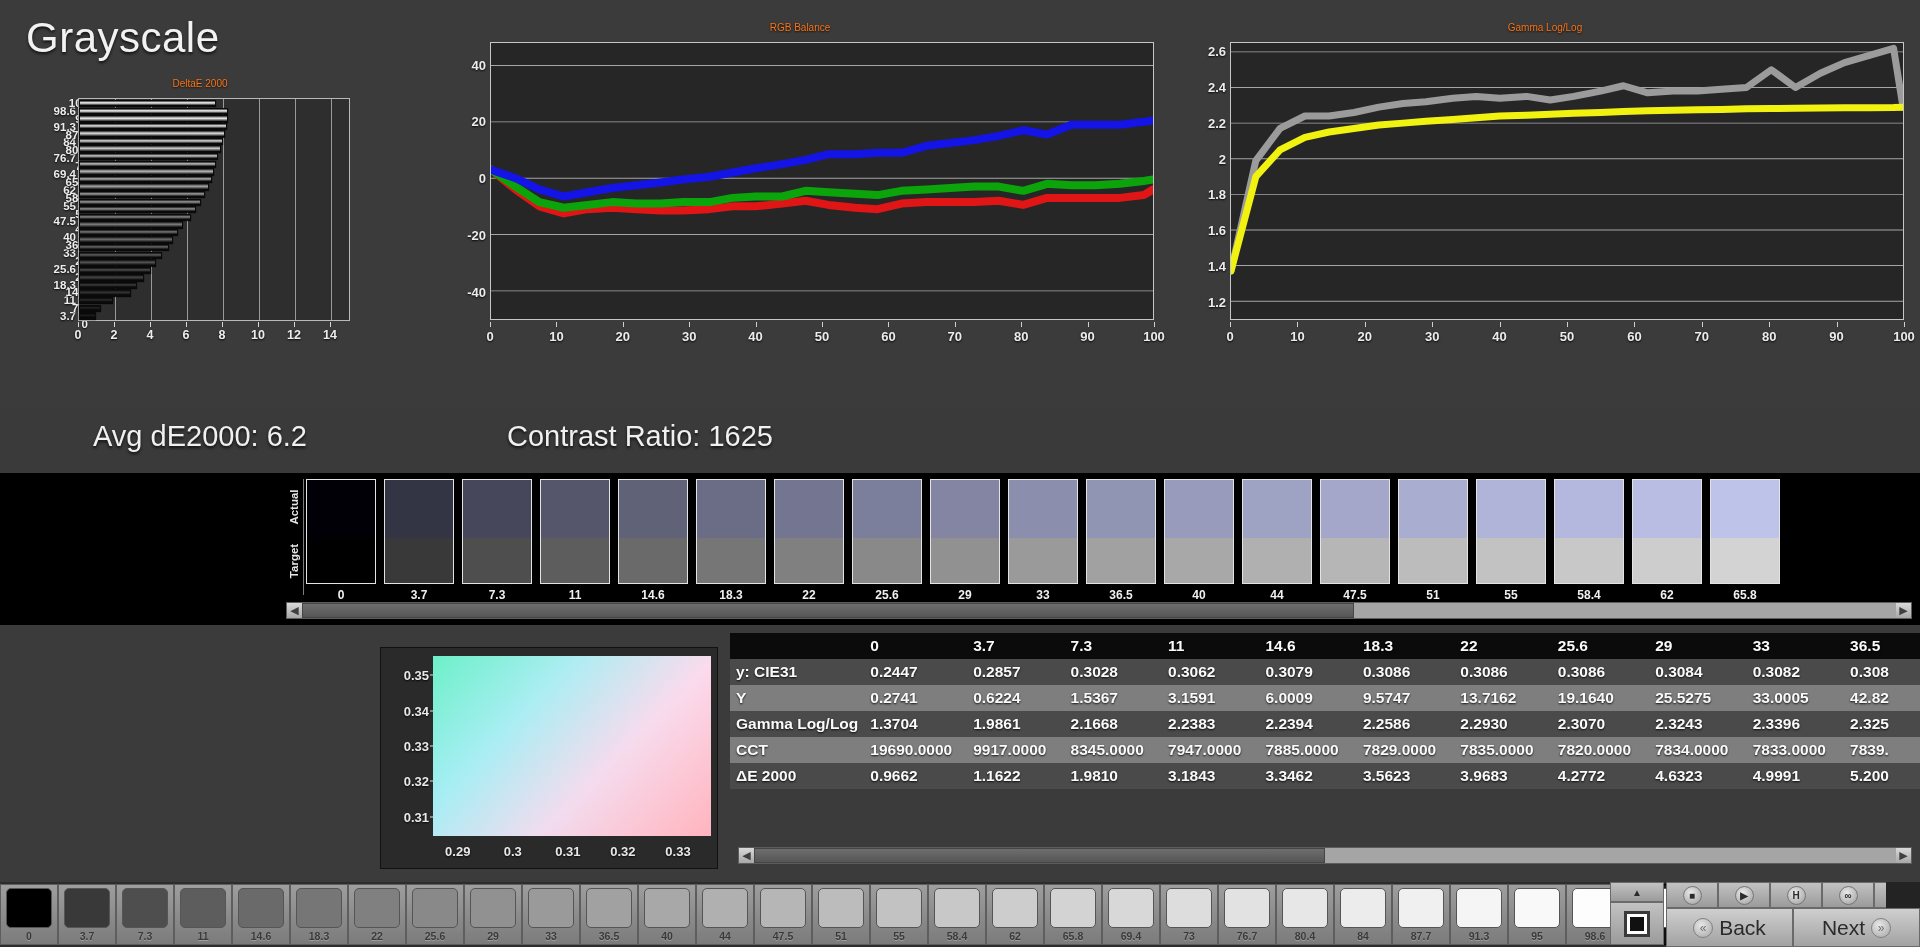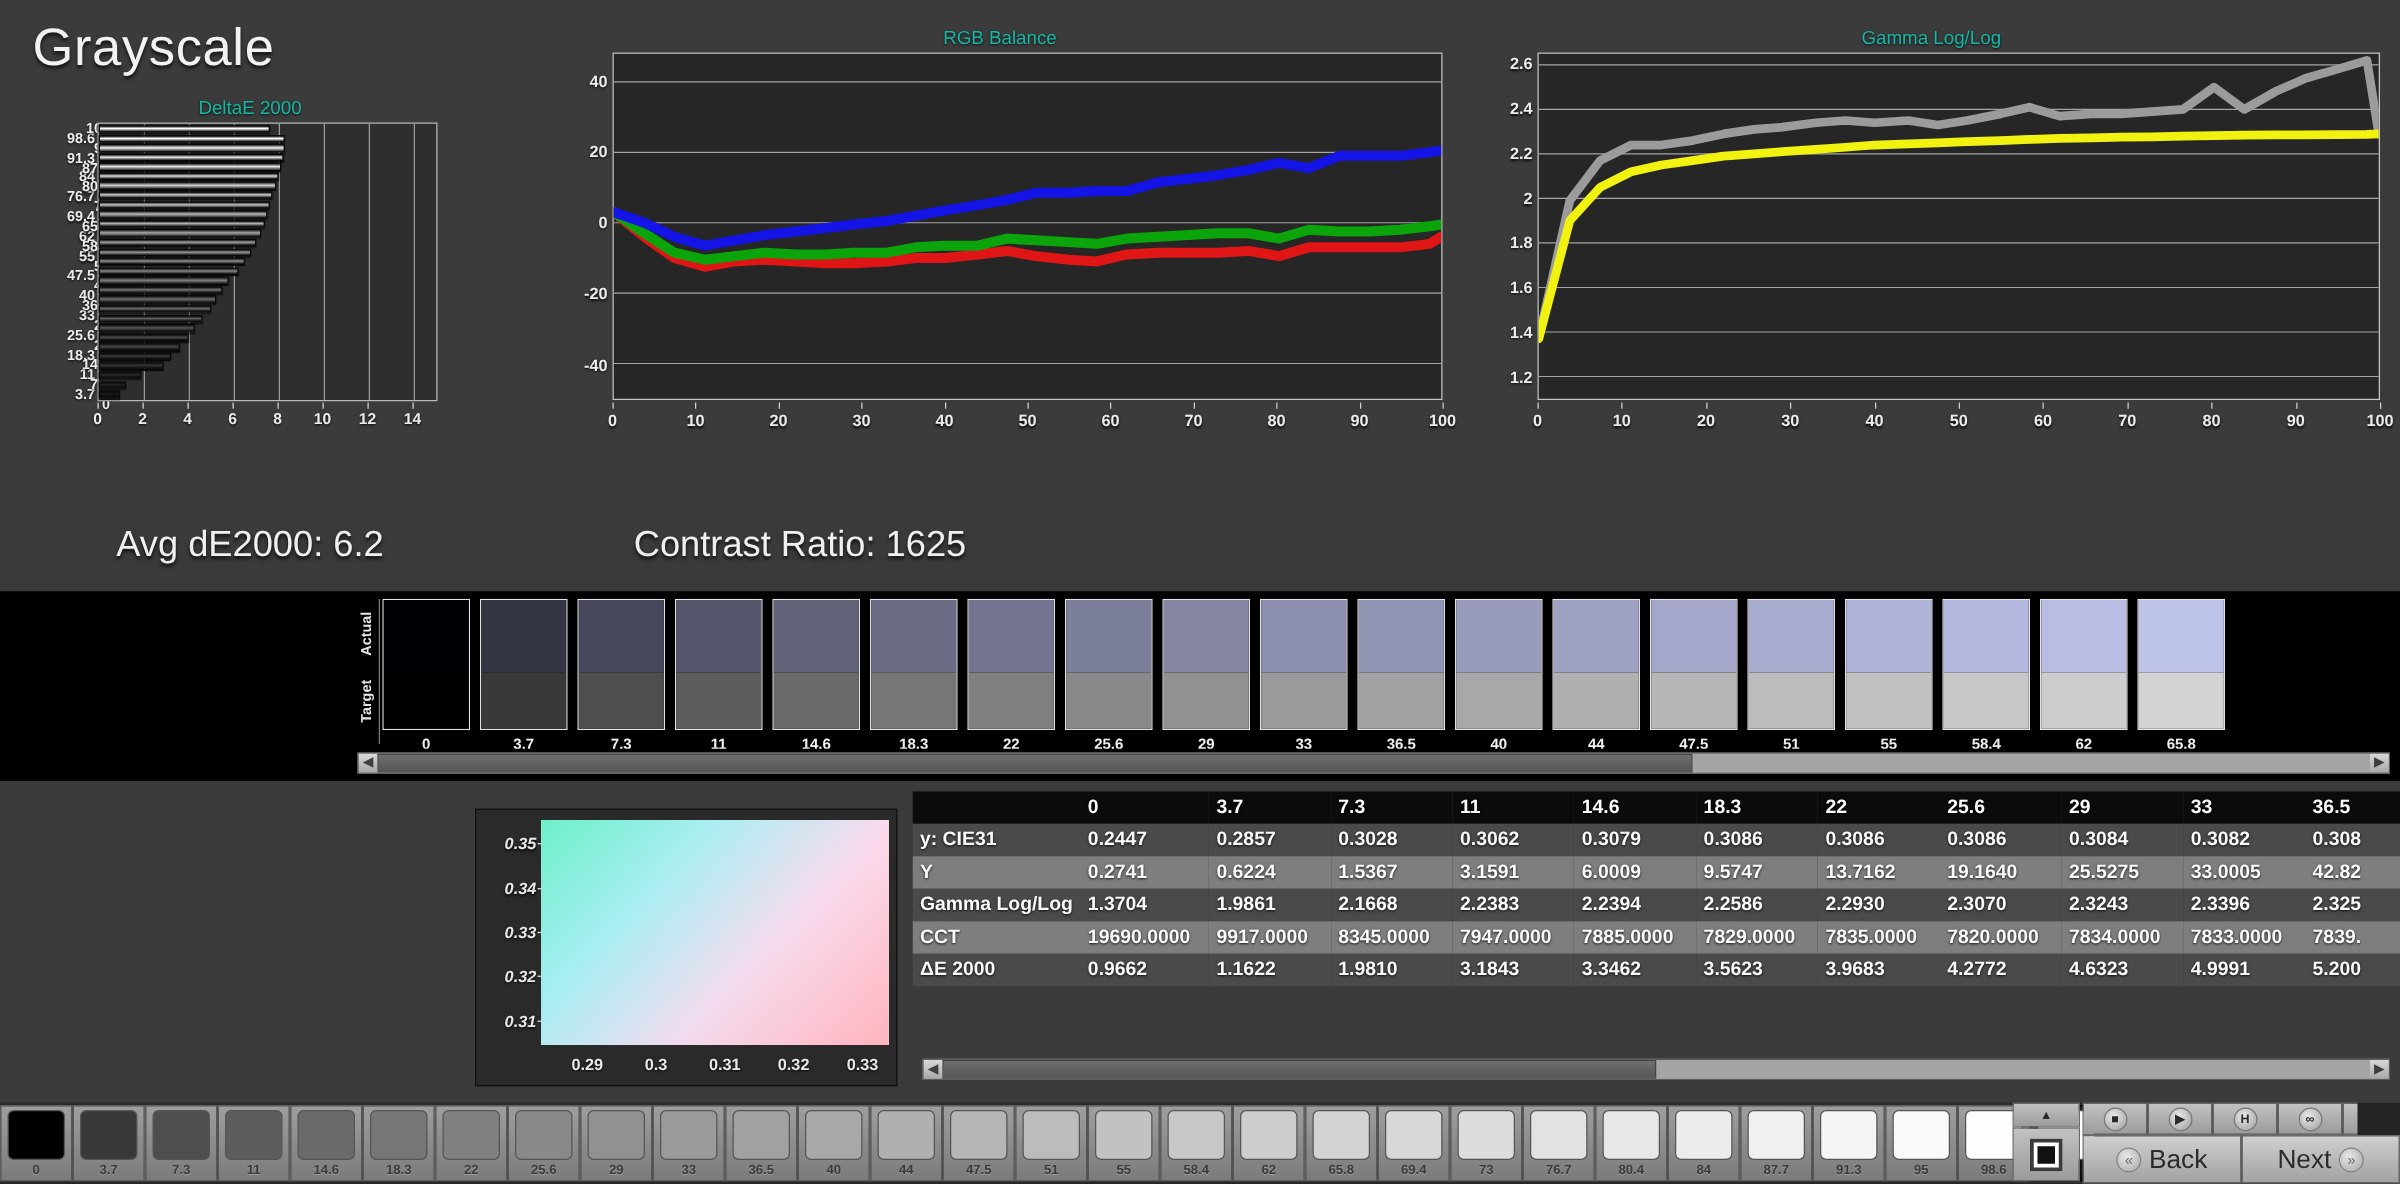--- a/index.html
+++ b/index.html
@@ -18,21 +18,21 @@
   }
   .page-title {
     position: absolute; left: 26px; top: 14px;
     font-size: 42px; color: #f2f2f2; font-weight: 400;
     letter-spacing: 0.5px;
     text-shadow: 0 2px 3px rgba(0,0,0,.7);
   }
 
   .chart-title {
     position: absolute; width: 100%; text-align: center;
-    font-size: 15px; color: #14b8a6; font-weight: 400;
+    font-size: 10px; color: #f97316; font-weight: 400;
     text-shadow: 0 1px 2px rgba(0,0,0,.8);
   }
 
   
   #deltae-panel { position: absolute; left: 10px; top: 78px; width: 400px; height: 270px; }
   #deltae-panel .chart-title { top: 0; left: 30px; width: 320px; }
   .de-plot {
     position: absolute; left: 68px; top: 20px; width: 272px; height: 223px;
     background: #2e2e2e;
     border: 1px solid #b9b9b9;
@@ -173,33 +173,32 @@
   
   #cie {
     position: absolute; left: 380px; top: 22px; width: 338px; height: 222px;
     background: #2a2a2a; border: 1px solid #111;
   }
   .cie-plot {
     position: absolute; left: 52px; top: 8px; right: 6px; bottom: 32px;
     background: #fff; overflow: hidden;
   }
   .cie-grad { position: absolute; inset: 0; }
-  .cie-ylabels { position: absolute; left: 0; top: 8px; bottom: 32px; width: 50px; font-style: italic; }
+  .cie-ylabels { position: absolute; left: 0; top: 8px; bottom: 32px; width: 50px; }
   .cie-ylab {
     position: absolute; right: 2px; transform: translateY(-50%);
     font-size: 13px; color: #e8e8e8; font-weight: bold;
     text-shadow: 0 1px 2px rgba(0,0,0,.9);
   }
   .cie-ytick { position: absolute; right: -4px; width: 5px; height: 1px; background: #ddd; transform: translateY(-50%); }
   .cie-xaxis { position: absolute; left: 52px; right: 6px; bottom: 0; height: 30px; }
   .cie-xlab {
     position: absolute; top: 6px; transform: translateX(-50%);
     font-size: 13px; color: #e8e8e8; font-weight: bold;
     text-shadow: 0 1px 2px rgba(0,0,0,.9);
-    margin-left: 12px;
   }
 
   
   #table-wrap {
     position: absolute; left: 730px; top: 8px; right: 0; height: 230px;
     overflow: hidden;
   }
   table.dt { border-collapse: collapse; table-layout: fixed; }
   table.dt th, table.dt td {
     font-size: 15.5px; color: #fafafa; font-weight: bold;

